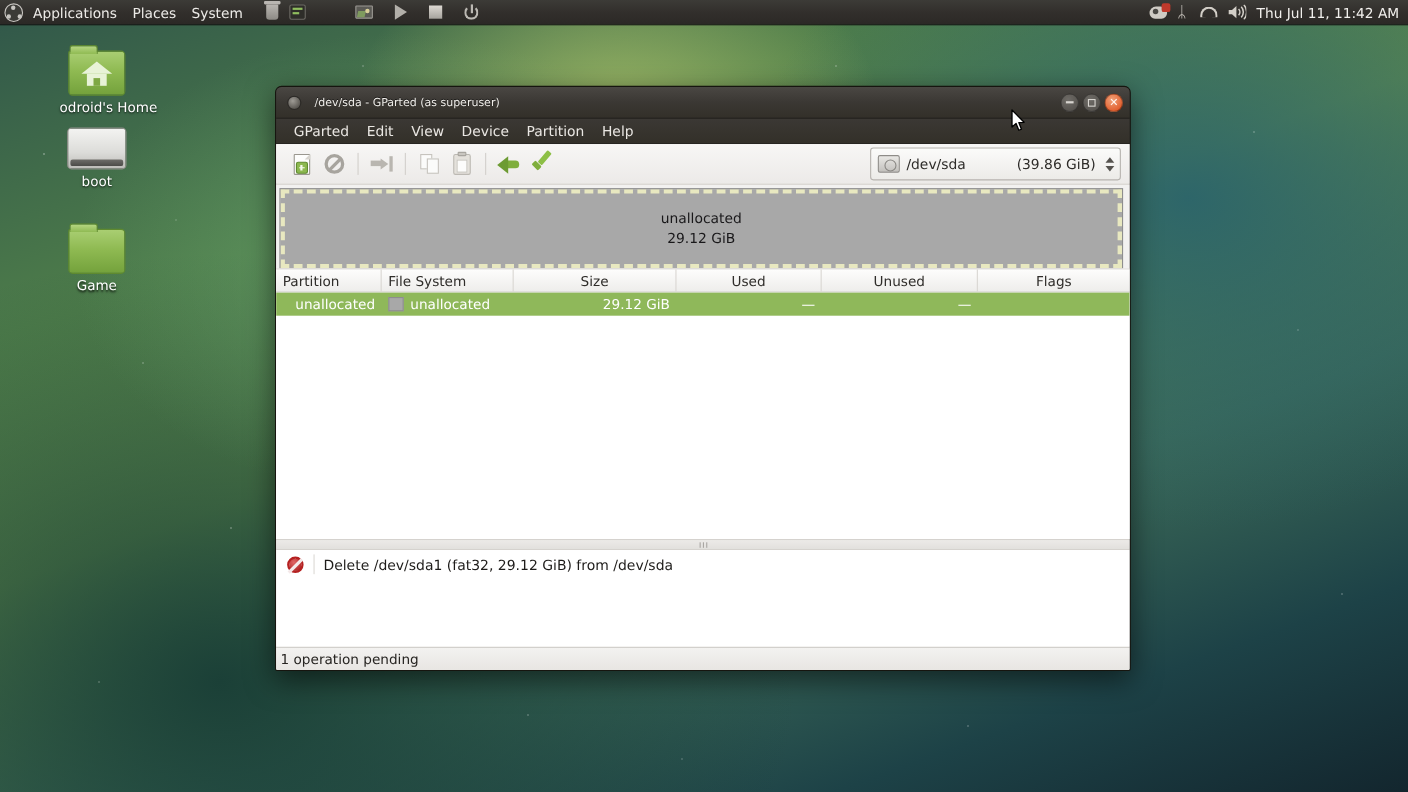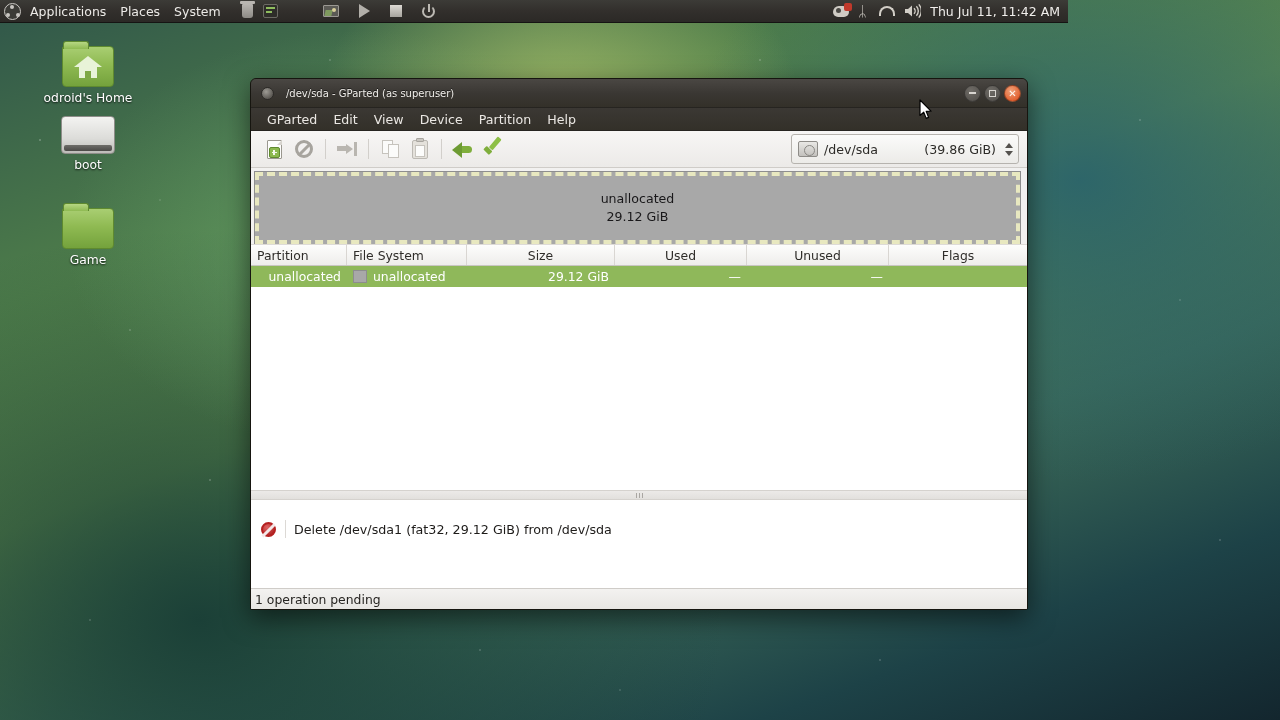--- a/index.html
+++ b/index.html
@@ -39,21 +39,21 @@
       radial-gradient(1px 1px at 1140px 120px, rgba(255,255,255,0.5), transparent),
       radial-gradient(1px 1px at 1220px 540px, rgba(255,255,255,0.5), transparent),
       radial-gradient(1px 1px at 1180px 300px, rgba(255,255,255,0.4), transparent),
       radial-gradient(1px 1px at 700px 420px, rgba(255,255,255,0.35), transparent),
       radial-gradient(1px 1px at 160px 200px, rgba(255,255,255,0.35), transparent);
   }
 
   
   #panel {
     position: absolute; top: 0; left: 0;
-    width: 1068px; height: 23px;
+    width: 1280px; height: 23px;
     background: linear-gradient(180deg, #3c3b37 0%, #322f2c 50%, #2b2926 100%);
     border-bottom: 1px solid #151413;
     display: flex; align-items: center;
     color: #e6e3e0;
     font-size: 12.5px;
     z-index: 50;
   }
   .panel-menu { display: flex; align-items: center; gap: 0; }
   .panel-item {
     padding: 3px 7px; line-height: 15px;
@@ -365,21 +365,21 @@
     height: 10px; background: linear-gradient(180deg,#eceae8,#e2e0dd);
     border-top: 1px solid #d5d2ce; border-bottom: 1px solid #d5d2ce;
     display: flex; align-items: center; justify-content: center;
   }
   #splitter .grip { display: flex; gap: 2px; }
   #splitter .grip i { display:block; width: 1px; height: 5px; background: #a9a6a2; }
 
   
   #ops {
     height: 88px; background: #ffffff;
-    padding: 20px 0 0 0;
+    padding: 4px 0 0 0;
   }
   .oprow { display: flex; align-items: center; font-size: 12.7px; color: #1e1c1a; }
   .oprow .icwrap { width: 34px; display:flex; align-items:center; justify-content:center; }
   .oprow .divider { width: 1px; height: 18px; background: #dcd9d5; margin-right: 8px; }
 
   
   #statusbar {
     height: 22px; background: linear-gradient(180deg,#f3f2f0,#e7e5e2);
     border-top: 1px solid #cfccc8;
     display: flex; align-items: center;
@@ -427,21 +427,21 @@
         <path d="M1 5 h3 L8 1.5 v11 L4 9 H1 z" fill="#d2cec7"></path>
         <path d="M10 4.2 a4 4 0 0 1 0 5.6" stroke="#d2cec7" stroke-width="1.4" fill="none"></path>
         <path d="M12.4 2.2 a7 7 0 0 1 0 9.6" stroke="#d2cec7" stroke-width="1.4" fill="none"></path>
         <path d="M14.8 0.4 a10 10 0 0 1 0 13.2" stroke="#d2cec7" stroke-width="1.3" fill="none"></path>
       </svg>
     </span>
     <span class="clock">Thu Jul 11, 11:42 AM</span>
   </div>
 </div>
 
-<div class="desk-icon" style="left:33px; top:46px;">
+<div class="desk-icon" style="left:33px; top:46px;text-align:right;">
   <span class="glyph folder">
     <span class="home"></span>
       <span class="home-body"></span>
       <span class="home-door"></span>
   </span>
   <span>odroid's Home</span>
 </div>
 
 <div class="desk-icon" style="left:33px; top:116px;">
   <span class="glyph drive"></span>

